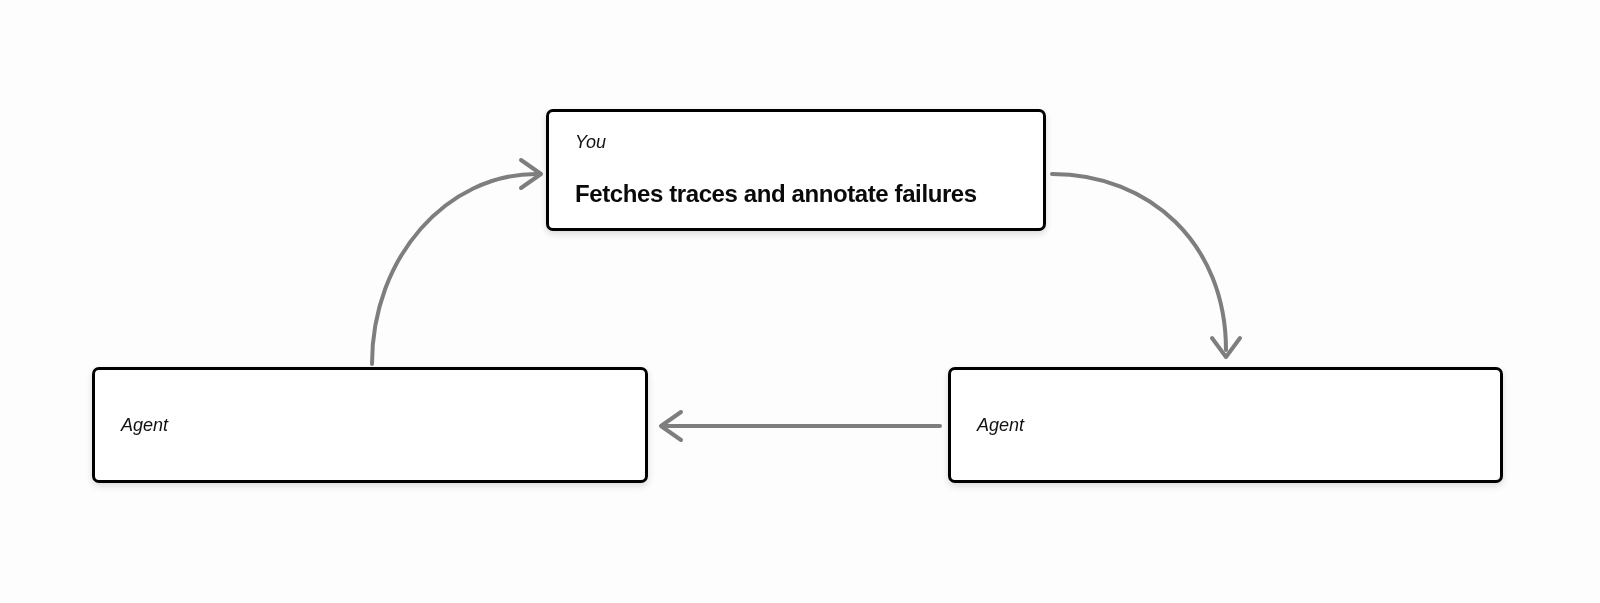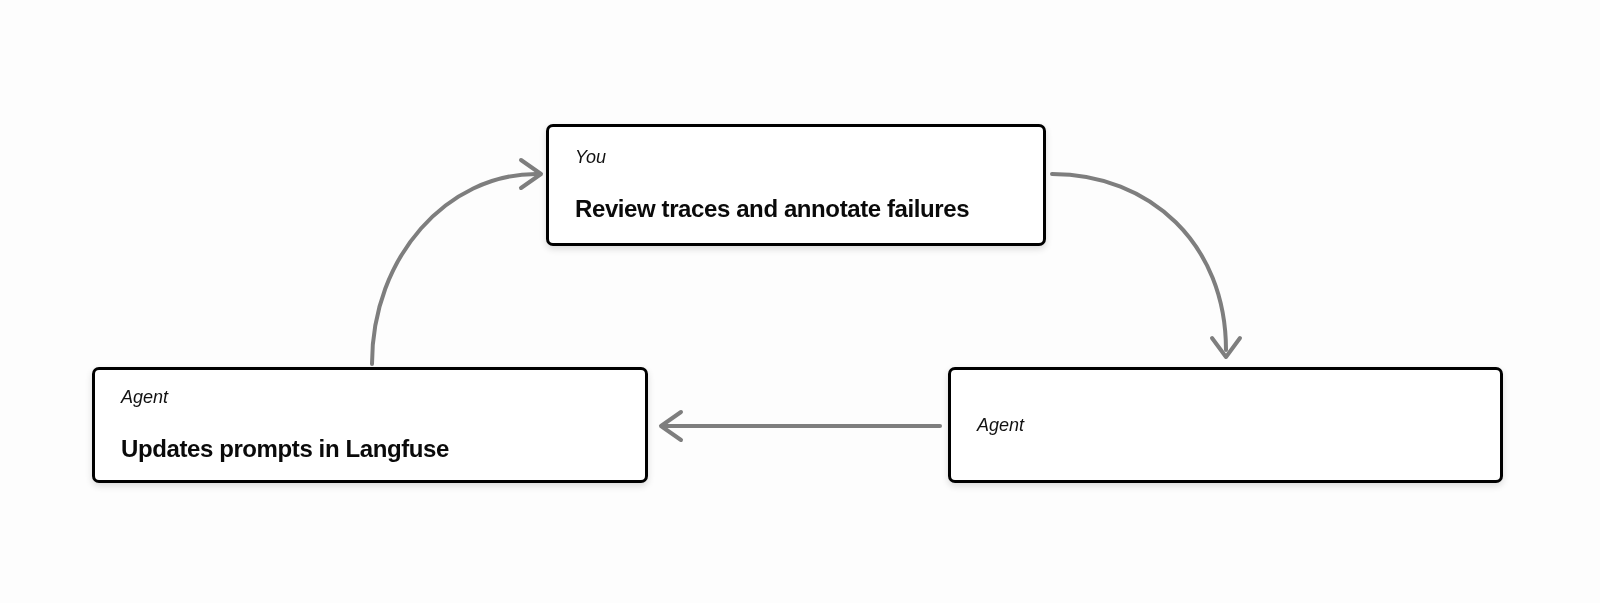--- a/index.html
+++ b/index.html
@@ -40,21 +40,21 @@
     line-height: 22px;
   }
   .node .task {
     font-size: 24px;
     font-weight: 700;
     color: #0a0a0a;
     letter-spacing: -0.4px;
     line-height: 30px;
     white-space: nowrap;
   }
-  #node-review { left: 546px; top: 124px; width: 500px; height: 122px; }
+  #node-review { left: 546px; top: 109px; width: 500px; height: 122px; }
   #node-update { left: 92px;  top: 367px; width: 556px; height: 116px; }
   #node-fetch  { left: 948px; top: 367px; width: 555px; height: 116px; }
 </style>
 </head>
 <body>
 
 <div class="canvas">
 
   <svg class="arrow-layer" width="1600" height="603" viewBox="0 0 1600 603">
 
@@ -69,25 +69,24 @@
     </g>
 
     <g stroke="#7e7e7e" stroke-width="4" fill="none" stroke-linecap="round" stroke-linejoin="round">
       <path d="M 940 426 L 665 426"></path>
       <polyline points="681,412 661,426 681,440"></polyline>
     </g>
   </svg>
 
   <div class="node" id="node-review">
     <div class="actor">You</div>
-    <div class="task">Review traces and annotate failures</div>
+    <div class="task">Fetches traces and annotate failures</div>
   </div>
 
   <div class="node" id="node-update">
     <div class="actor">Agent</div>
-    <div class="task">Updates prompts in Langfuse</div>
   </div>
 
   <div class="node" id="node-fetch">
     <div class="actor">Agent</div>
   </div>
 
 </div>
 
 </body></html>

